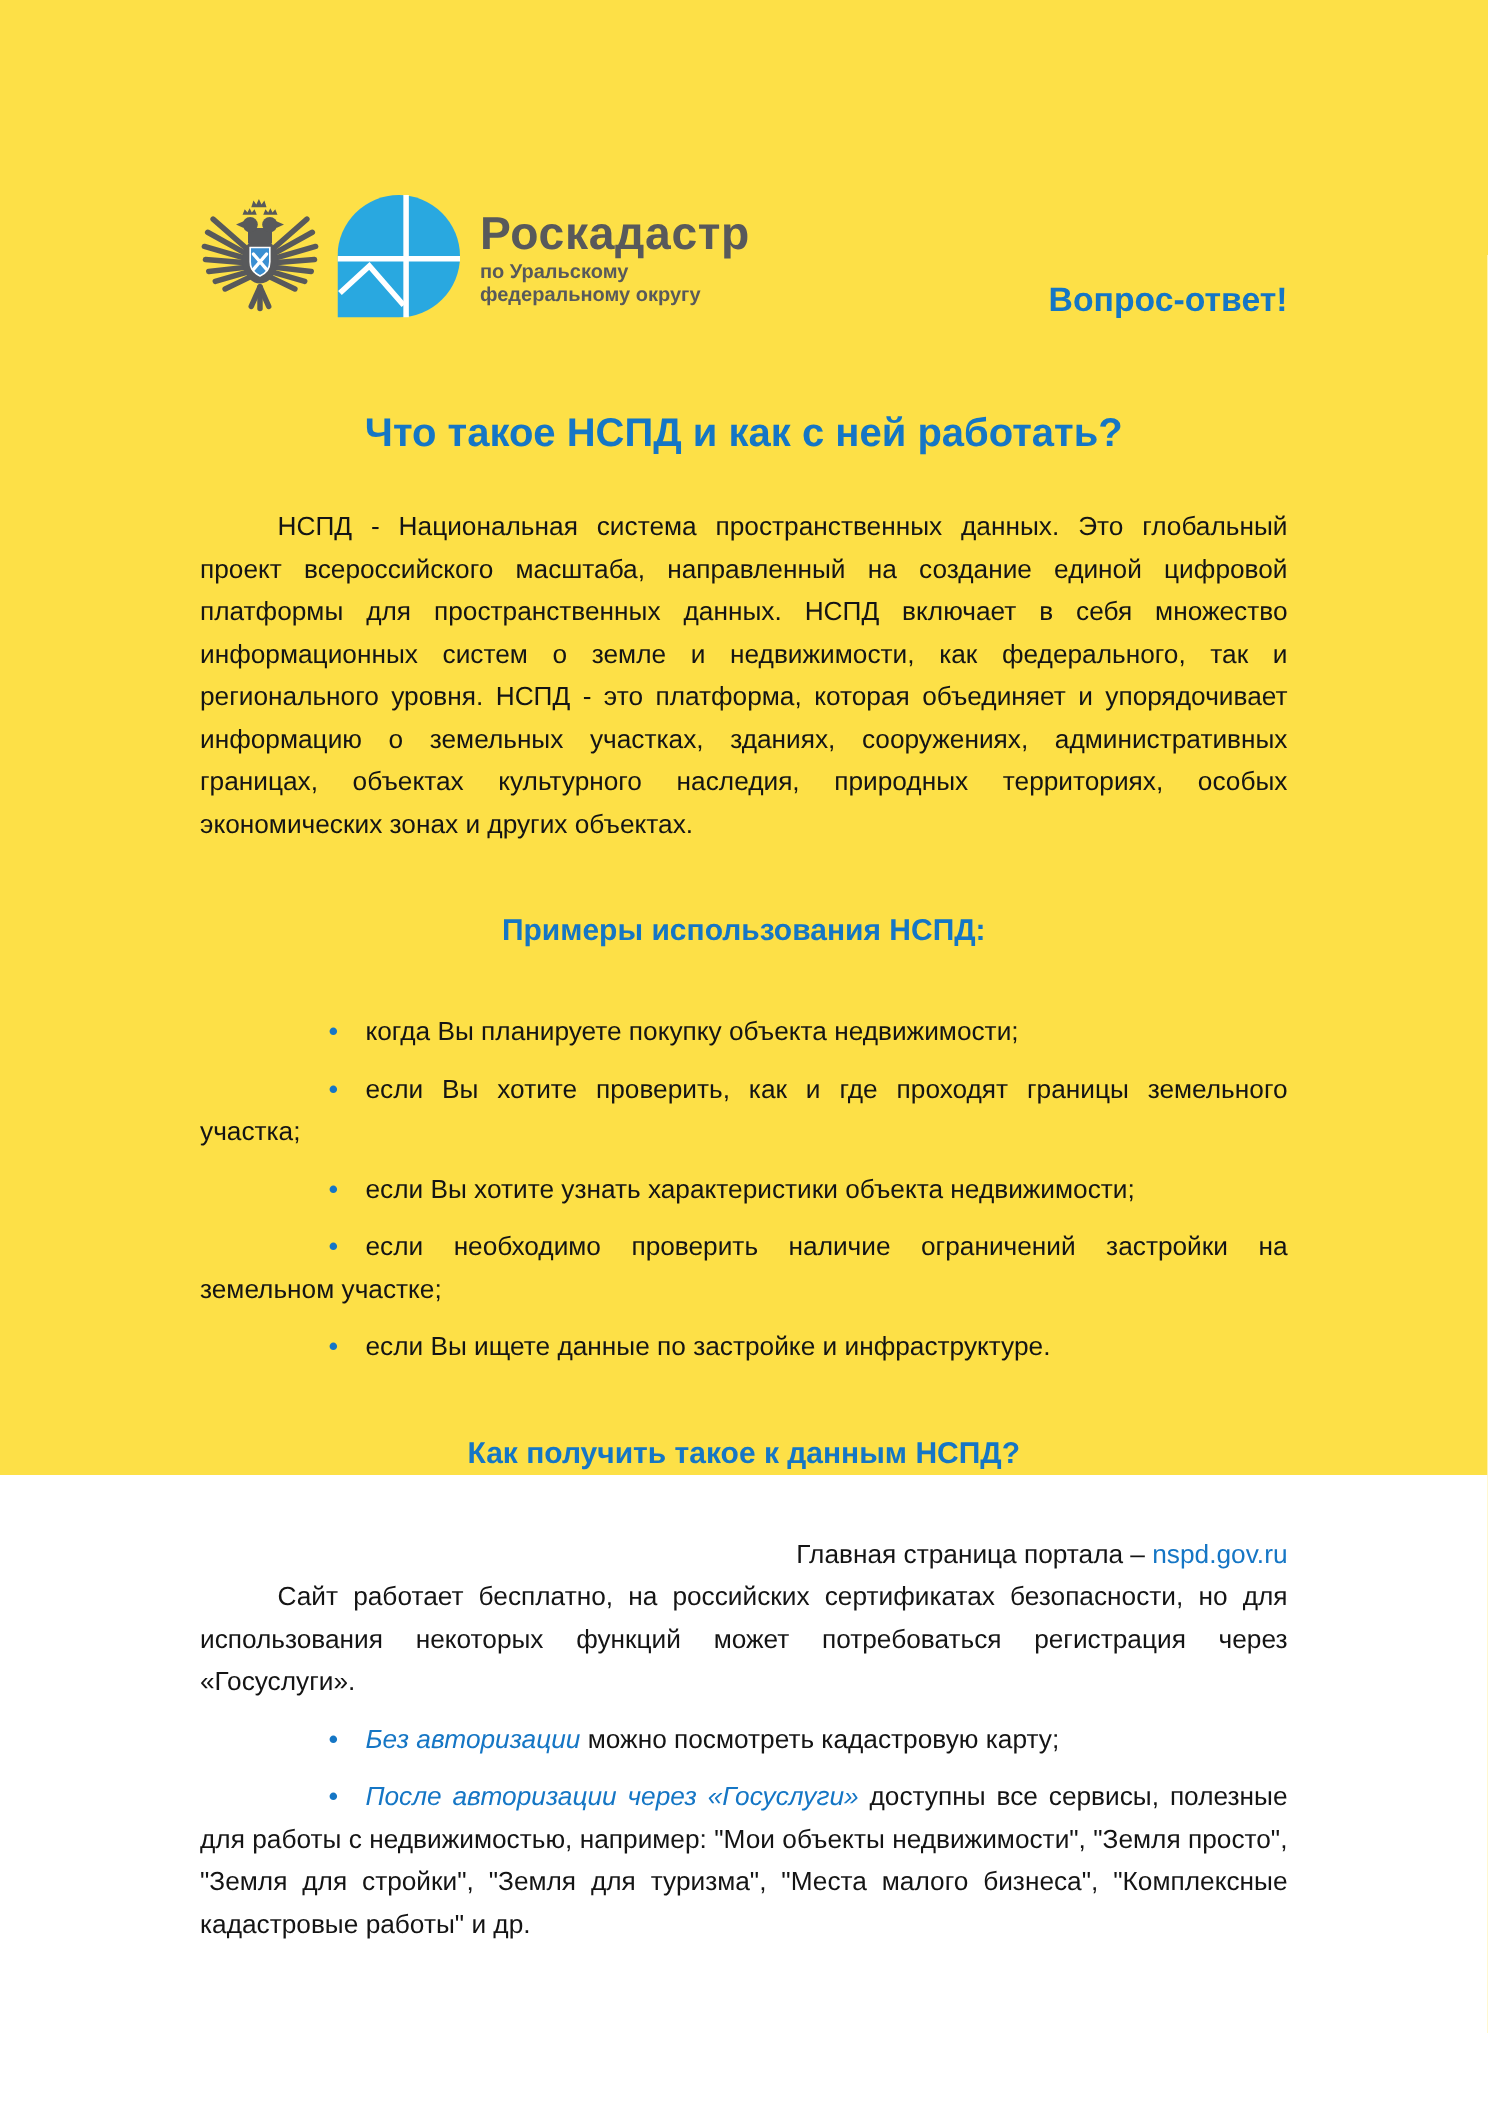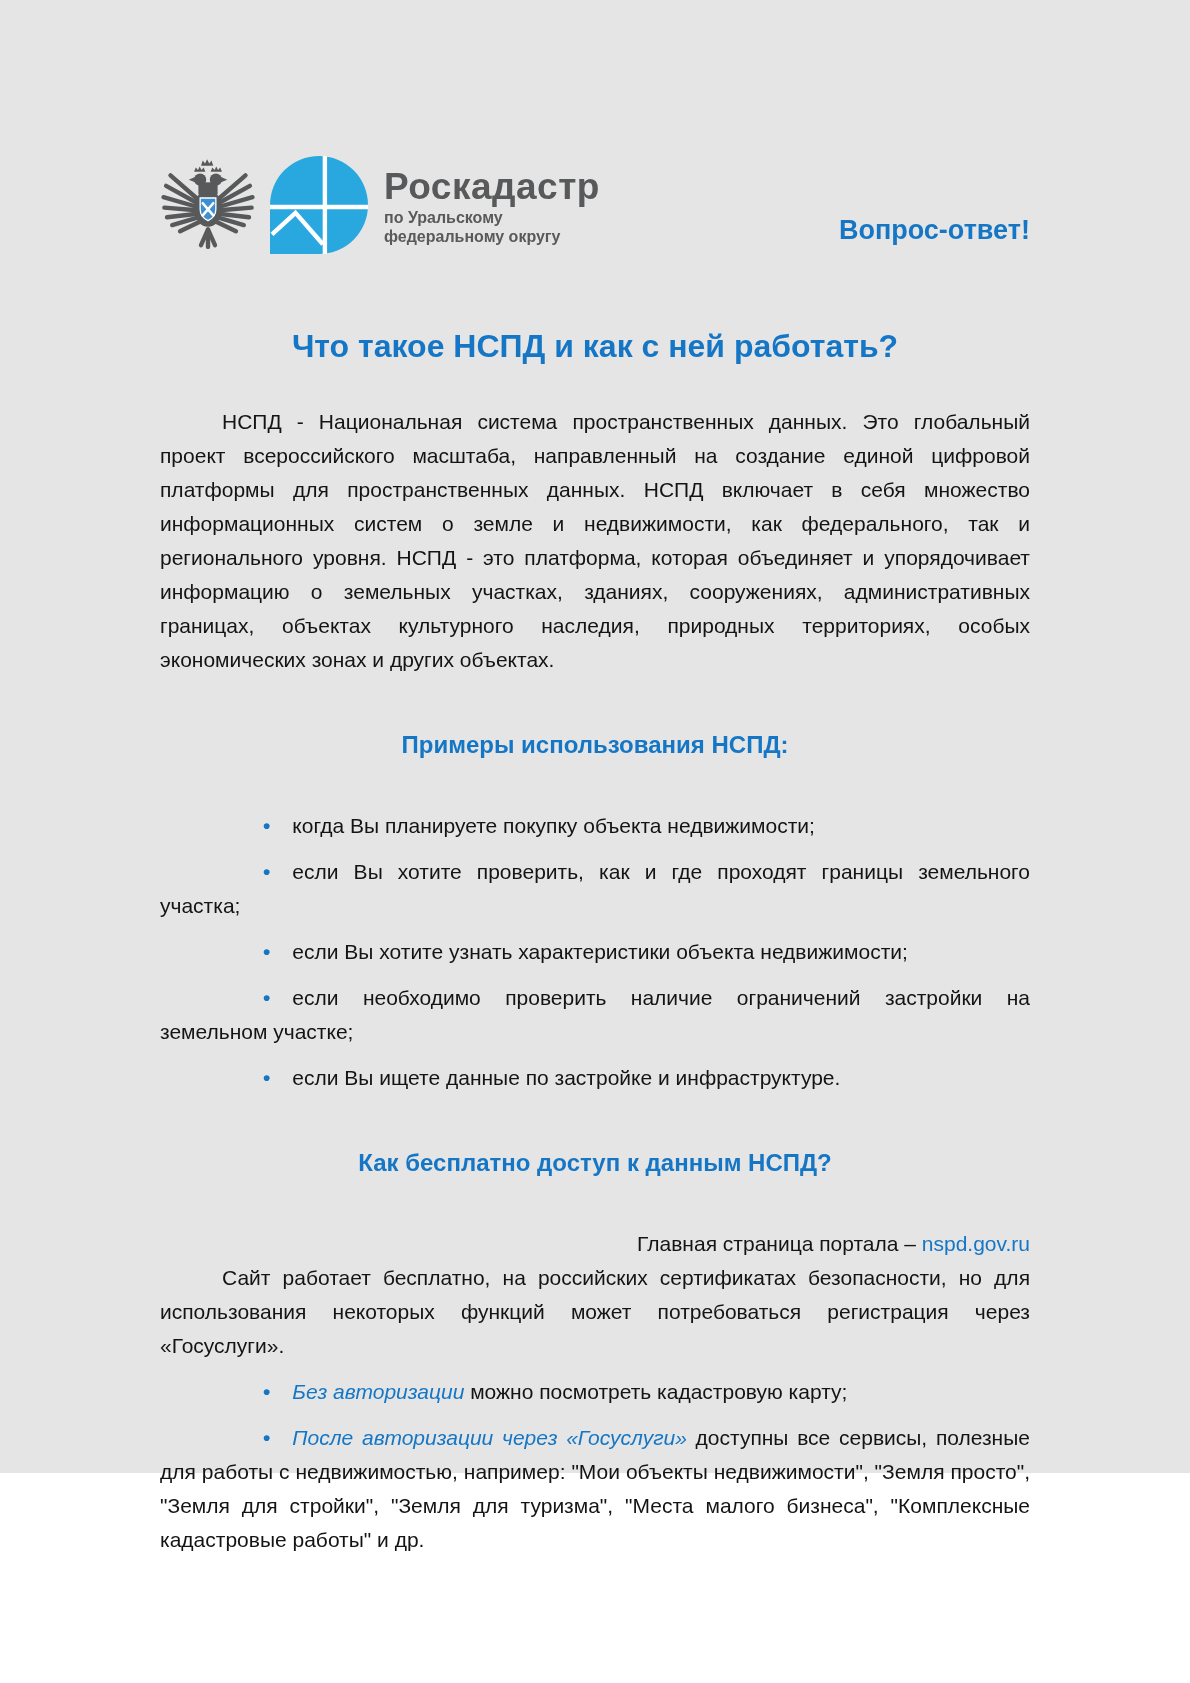--- a/index.html
+++ b/index.html
@@ -4,38 +4,38 @@
 <style>
   html,body{margin:0;padding:0;background:#ffffff;}
   body{
     width:1190px;height:1683px;
     font-family:"Liberation Sans","DejaVu Sans",sans-serif;
     color:#141414;
     -webkit-font-smoothing:antialiased;
   }
   .page{
     box-sizing:border-box;
-    width:1190px;height:1473px;
+    width:1190px;height:1180px;
     padding:148px 160px 16px 160px;
-    background:#e5e5e5;
+    background:#fde047;
   }
   
   .header{
     display:flex;justify-content:space-between;align-items:flex-end;
     height:118px;
   }
   .logo-group{display:flex;align-items:center;height:118px;}
   .logo-eagle{flex:0 0 auto;}
   .logo-circle{flex:0 0 auto;margin-left:14px;}
   .brand-text{margin-left:16px;color:#58595b;}
   .brand-name{font-size:37px;font-weight:700;line-height:1.1;letter-spacing:.5px;}
   .brand-sub{font-size:16px;font-weight:600;line-height:1.22;}
   .qa-label{
     color:#1576c5;font-size:27px;font-weight:700;
-    margin-bottom:20px;white-space:nowrap;
+    margin-bottom:10px;white-space:nowrap;
   }
   
   .doc-title{
     text-align:center;color:#1576c5;
     font-size:32px;font-weight:700;
     margin:62px 0 40px 0;
   }
   .section-header{
     text-align:center;color:#1576c5;
     font-size:24px;font-weight:700;
@@ -131,21 +131,21 @@
   <h2 class="section-header">Примеры использования НСПД:</h2>
 
   <ul class="bullets">
     <li><span class="dot">•</span><span>когда Вы планируете покупку объекта недвижимости;</span></li>
     <li><span class="dot">•</span><span>если Вы хотите проверить, как и где проходят границы земельного участка;</span></li>
     <li><span class="dot">•</span><span>если Вы хотите узнать характеристики объекта недвижимости;</span></li>
     <li><span class="dot">•</span><span>если необходимо проверить наличие ограничений застройки на земельном участке;</span></li>
     <li><span class="dot">•</span><span>если Вы ищете данные по застройке и инфраструктуре.</span></li>
   </ul>
 
-  <h2 class="section-header">Как бесплатно доступ к данным НСПД?</h2>
+  <h2 class="section-header">Как получить такое к данным НСПД?</h2>
 
   <p class="body-par indent portal-line"><span>Главная страница портала – </span><a class="link">nspd.gov.ru</a></p>
 
   <p class="body-par indent">Сайт работает бесплатно, на российских сертификатах безопасности, но для использования некоторых функций может потребоваться регистрация через «Госуслуги».</p>
 
   <ul class="bullets">
     <li><span class="dot">•</span><span class="hl">Без авторизации</span><span> можно посмотреть кадастровую карту;</span></li>
     <li><span class="dot">•</span><span class="hl">После авторизации через «Госуслуги»</span><span> доступны все сервисы, полезные для работы с недвижимостью, например: "Мои объекты недвижимости", "Земля просто", "Земля для стройки", "Земля для туризма", "Места малого бизнеса", "Комплексные кадастровые работы" и др.</span></li>
   </ul>
 

